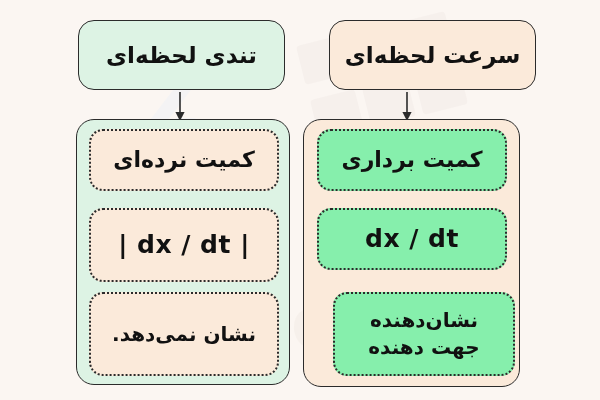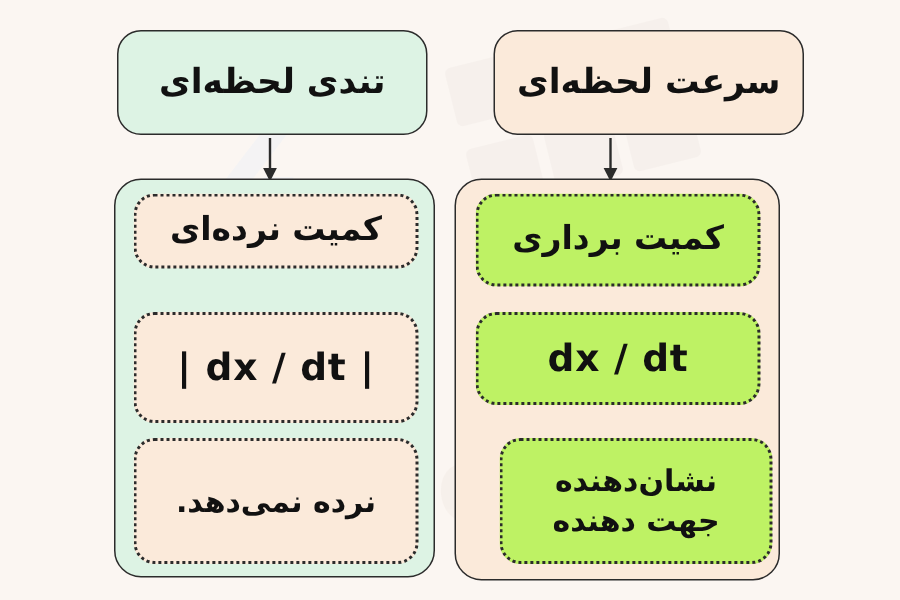--- a/index.html
+++ b/index.html
@@ -95,21 +95,21 @@
     display: block;
     width: 100%;
   }
   .inner .lines span {
     display: block;
   }
 
   
   .fill-mint   { background: #ddf3e4; }
   .fill-cream  { background: #fbeada; }
-  .fill-mint-i { background: #bef264; text-align: center; }
+  .fill-mint-i { background: #86efac; text-align: center; }
   .fill-cream-i{ background: #fbeada; }
 
   
   .arrow {
     position: absolute;
     width: 14px;
     height: 30px;
   }
   .arrow svg { display: block; }
 </style>
@@ -154,31 +154,31 @@
 
   <div class="arrow" style="left:173px; top:92px;">
     <svg width="14" height="30" viewBox="0 0 14 30" aria-hidden="true">
       <line x1="7" y1="0" x2="7" y2="22" stroke="#2b2b2b" stroke-width="1.6"></line>
       <path d="M7 29 L2.4 20 L11.6 20 Z" fill="#2b2b2b"></path>
     </svg>
   </div>
 
   <div class="card container-card fill-mint" style="left:76px; top:119px; width:214px; height:266px;">
 
-    <div class="inner fill-cream-i text-fa" style="left:12px; top:9px; width:190px; height:50px;">
+    <div class="inner fill-cream-i text-fa" style="left:12px; top:9px; width:190px; height:62px;">
       <span>کمیت نرده‌ای</span>
     </div>
 
     <div class="inner fill-cream-i formula" style="left:12px; top:88px; width:190px; height:74px;">
       <span>| dx / dt |</span>
     </div>
 
     <div class="inner fill-cream-i note" style="left:12px; top:172px; width:190px; height:84px;">
       <span class="lines">
-        <span>نرده نمی‌دهد.</span>
+        <span>نشان نمی‌دهد.</span>
       </span>
     </div>
   </div>
 
   <div class="card header-card fill-cream" style="left:305px; top:20px; width:207px;margin-left:24px;">
     <span>سرعت لحظه‌ای</span>
   </div>
 
   <div class="arrow" style="left:400px; top:92px;">
     <svg width="14" height="30" viewBox="0 0 14 30" aria-hidden="true">

